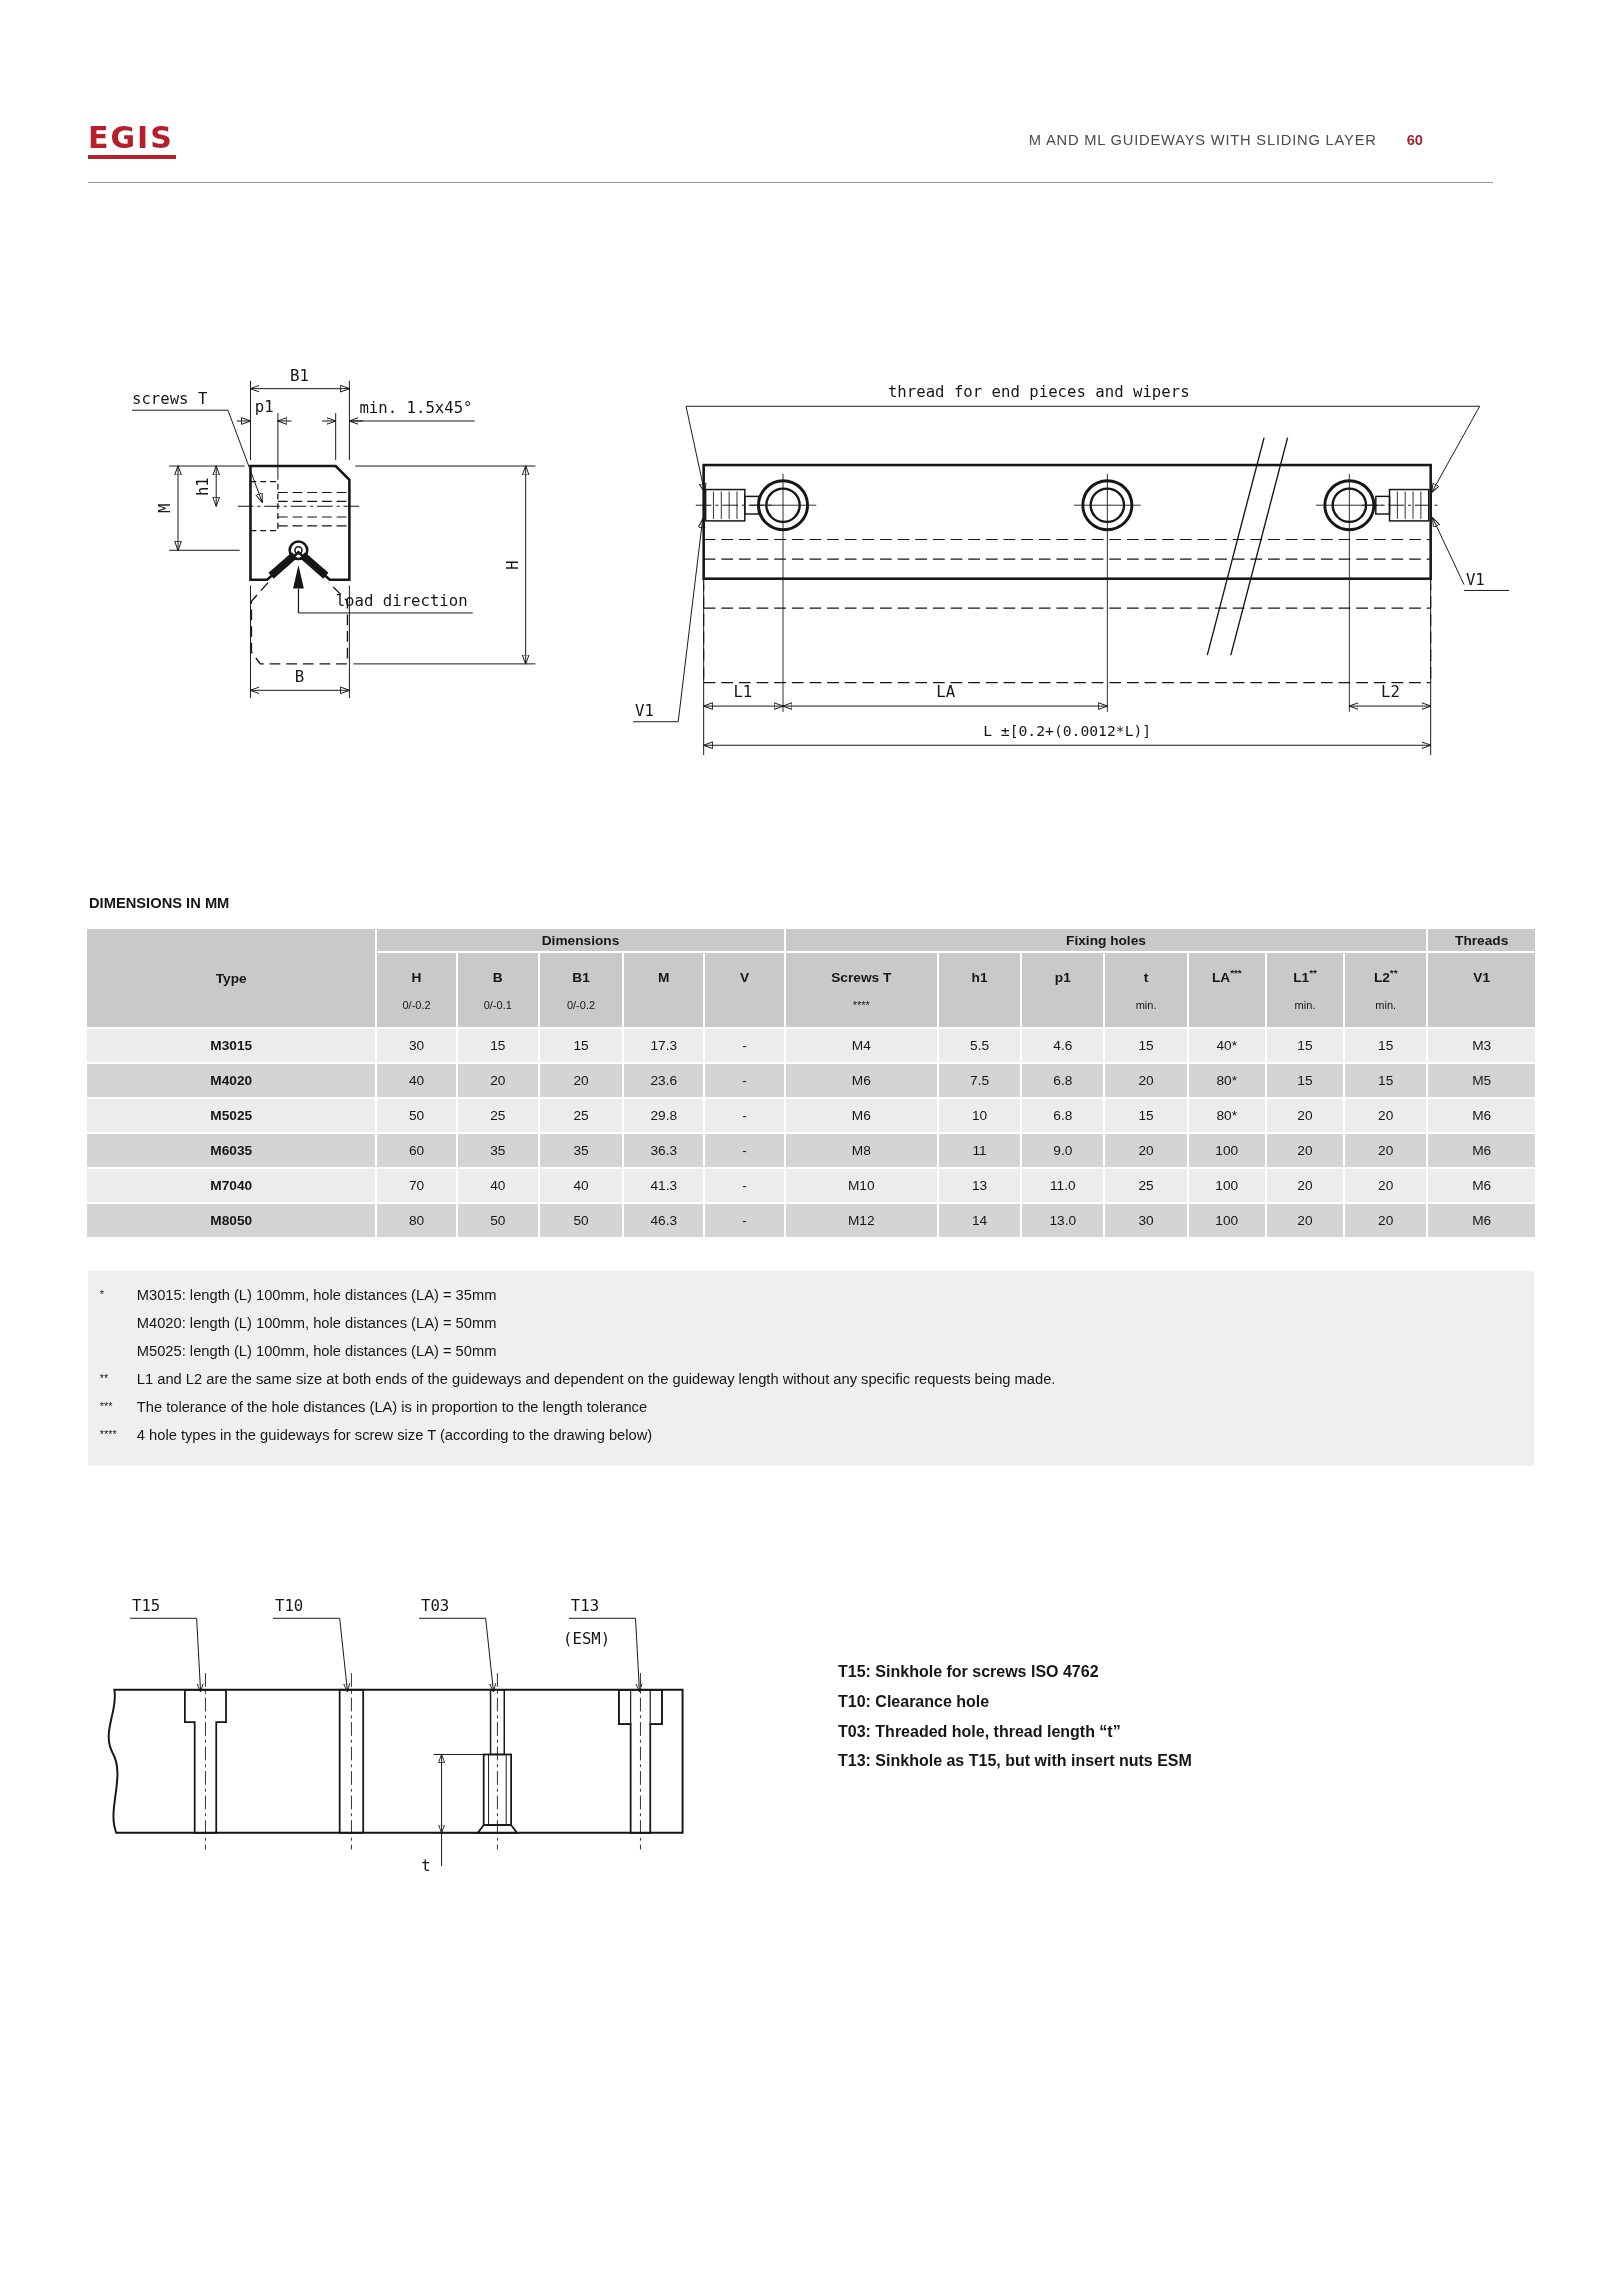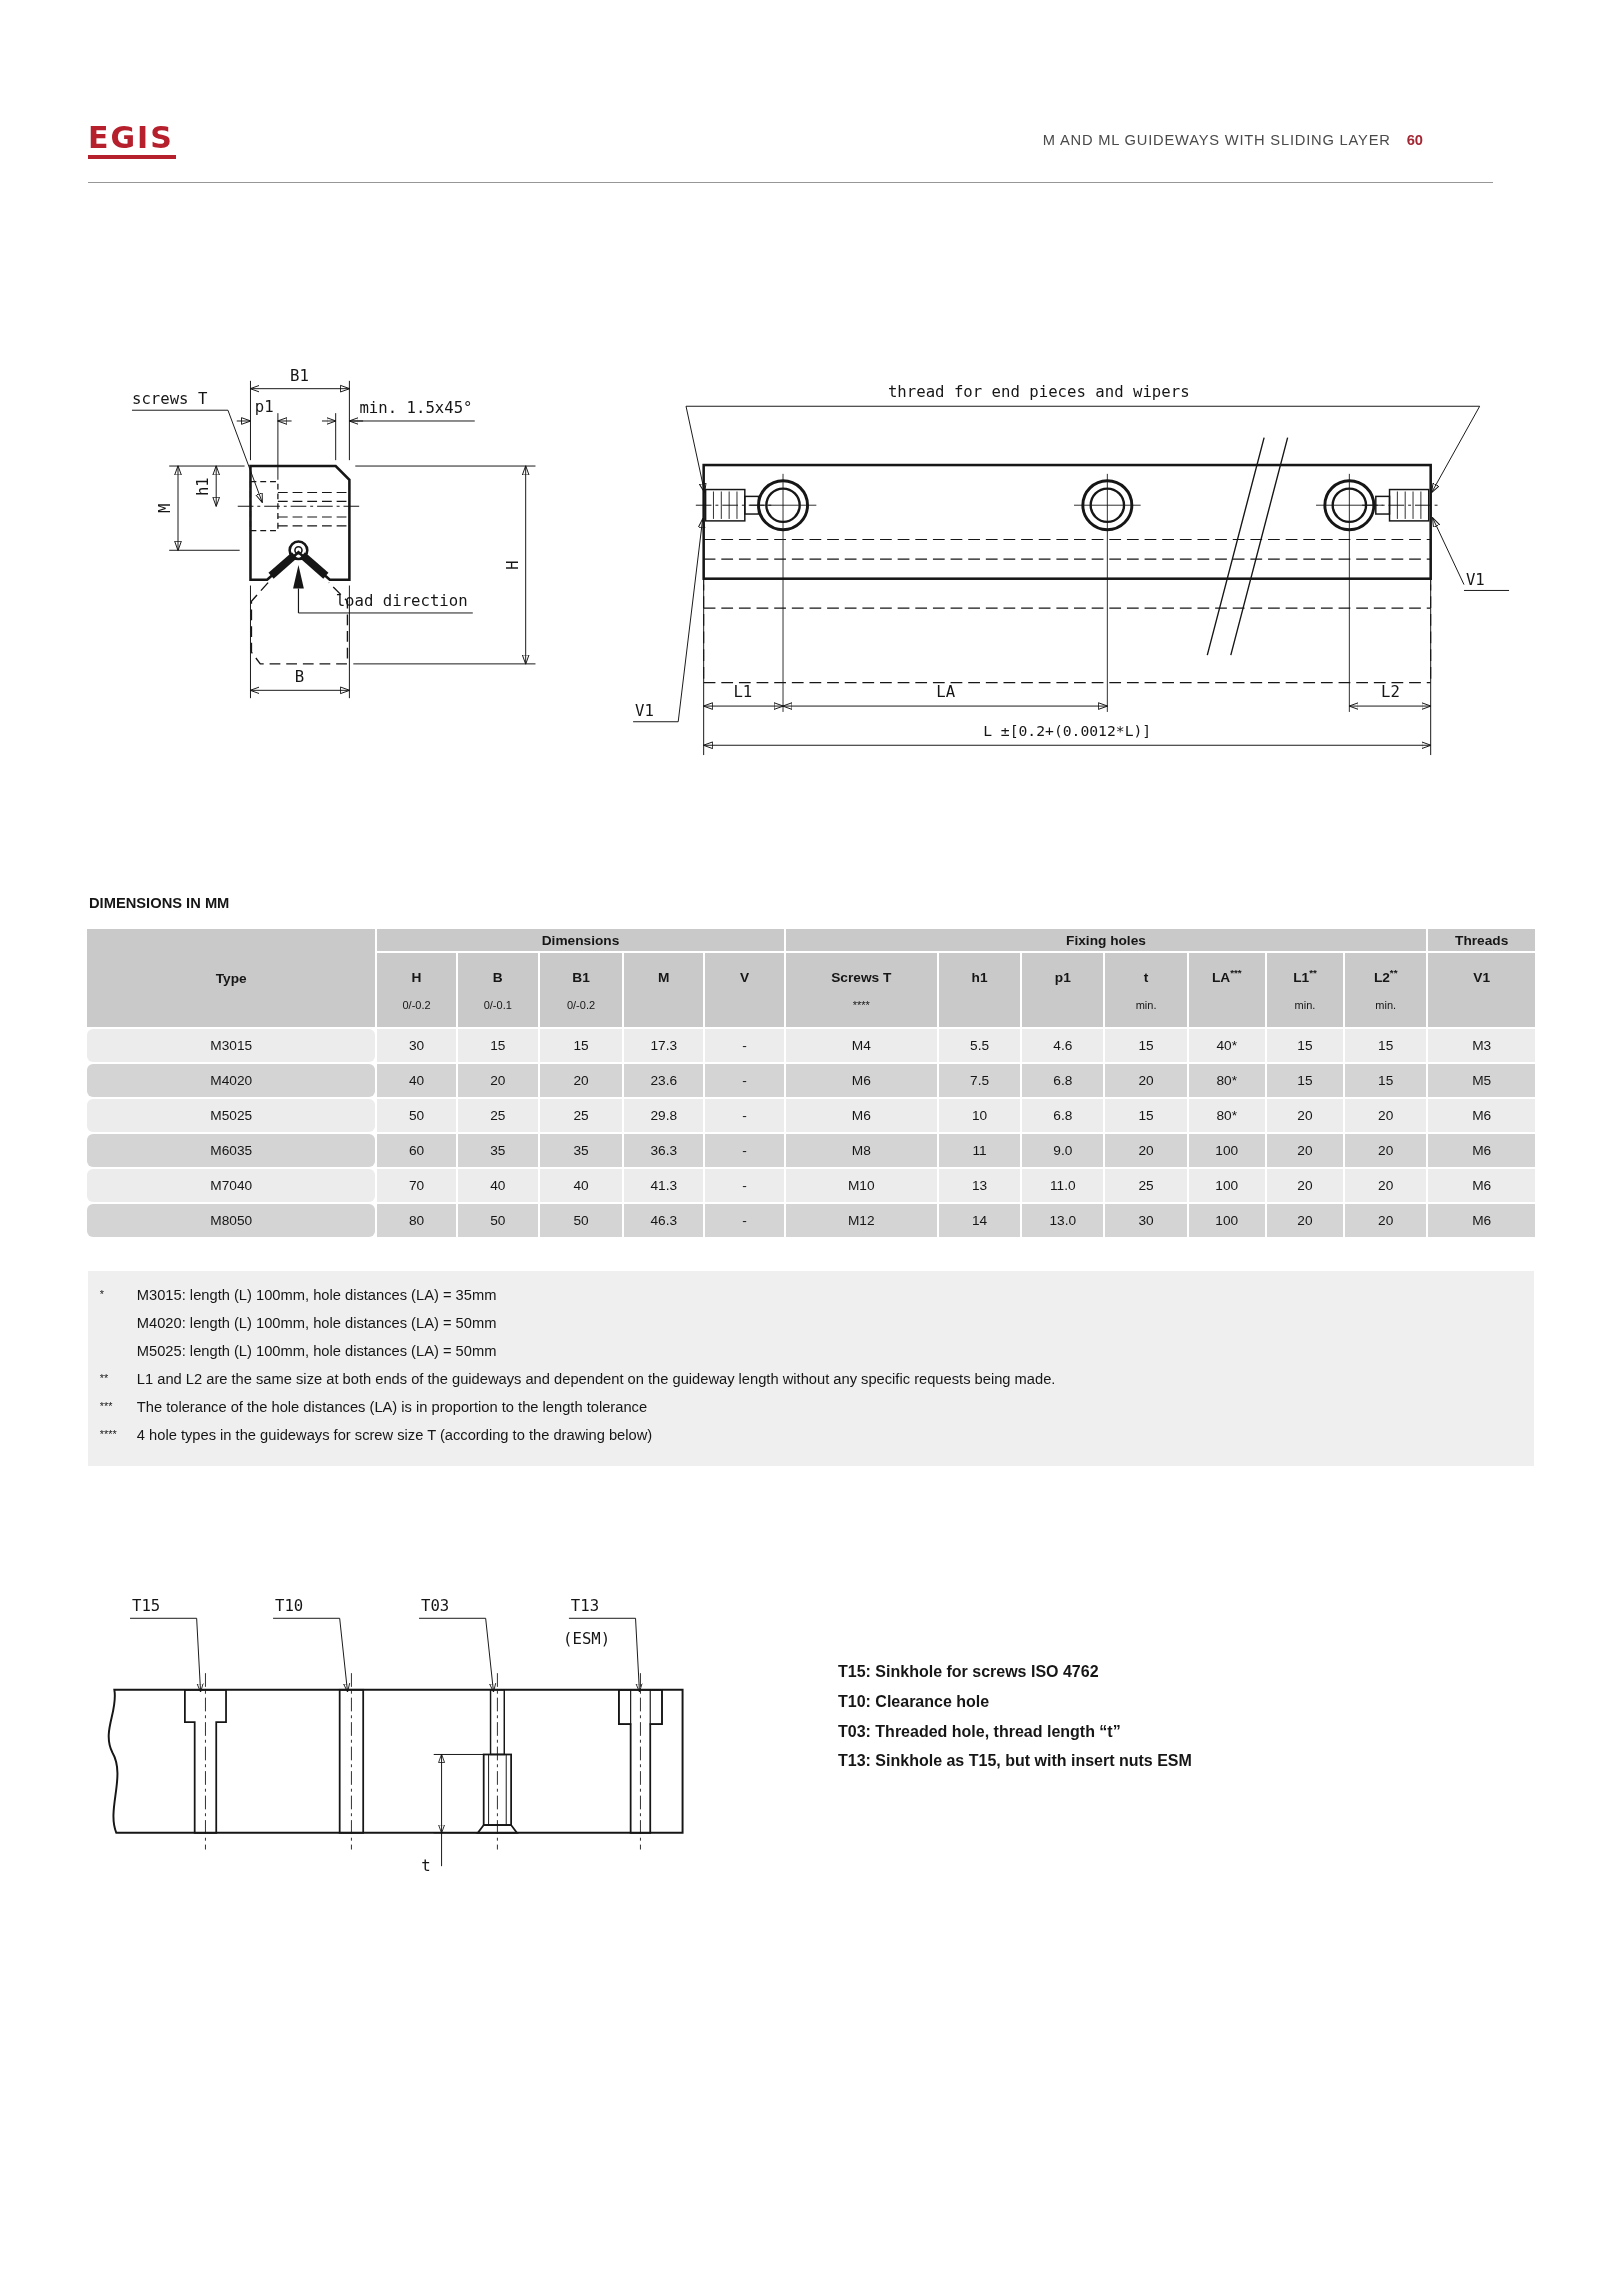--- a/index.html
+++ b/index.html
@@ -3,21 +3,21 @@
 <meta charset="utf-8">
 <style>
   * { margin:0; padding:0; box-sizing:border-box; }
   body { background:#ffffff; font-family:"Liberation Sans", sans-serif; color:#161616; }
   .page { position:relative; width:1621px; height:2293px; background:#fff; overflow:hidden;margin-top:48px; }
 
   
   .logo { position:absolute; left:88px; top:73px; font-family:"DejaVu Sans",sans-serif;
           font-weight:800; font-size:30px; letter-spacing:2px; color:#b5202c;
           border-bottom:4.9px solid #b5202c; line-height:33px; padding:0 2px 1px 0; }
-  .pagehead { position:absolute; top:84px; right:198px; display:flex; align-items:flex-start; gap:16px; }
+  .pagehead { position:absolute; top:84px; right:198px; display:flex; align-items:flex-start; gap:30px; }
   .pagehead .ht { font-size:14.7px; color:#4a4a4a; letter-spacing:0.8px; }
   .pagehead .hn { font-size:14.7px; font-weight:bold; color:#a32733; }
   .hrule { position:absolute; left:88px; top:134px; width:1405px; height:1px; background:#979797; }
 
   
   svg.drw { position:absolute; }
   svg.drw line, svg.drw path, svg.drw rect, svg.drw circle, svg.drw polyline { stroke:#161616; fill:none; }
   .dtext { font-family:"DejaVu Sans Mono", monospace; font-size:16px; fill:#161616; stroke:none; }
   .dtext.sm { font-size:15px; }
 
@@ -25,21 +25,21 @@
   .tbl-title { position:absolute; left:89px; top:847px; font-size:14.7px; font-weight:bold; }
   table.dims { position:absolute; left:85px; top:879px; border-collapse:separate; border-spacing:2.9px;
                table-layout:fixed; width:1452px; }
   table.dims th, table.dims td { font-size:13.7px; text-align:center; vertical-align:middle; }
   table.dims th { background:#c9c9c9; font-weight:bold; }
   th.grp { height:22px; }
   tr.colrow th { height:74px; vertical-align:top; padding-top:13.7px; }
   .cl { font-weight:bold; }
   .cl sup { font-size:9.8px; }
   .cs { margin-top:14.7px; min-height:15.7px; font-weight:normal; font-size:11px; }
-  td.typ { text-align:left; font-weight:normal;border-radius:6px; }
+  td.typ { text-align:left; font-weight:bold; }
   table.dims td { height:33px; }
   tbody tr:nth-child(odd) td { background:#ececec; }
   tbody tr:nth-child(even) td { background:#d4d4d4; }
 
   
   .fnbox { position:absolute; left:88px; top:1223px; width:1446px; background:#efefef; padding:14.7px 19.6px 12.7px 11.8px; }
   .fnrow { display:flex; min-height:28px; align-items:flex-start; }
   .fnmark { width:37px; flex:none; font-size:10.8px; padding-top:2px; }
   .fntext { font-size:14.7px; line-height:18.6px;text-align:right; }
 

